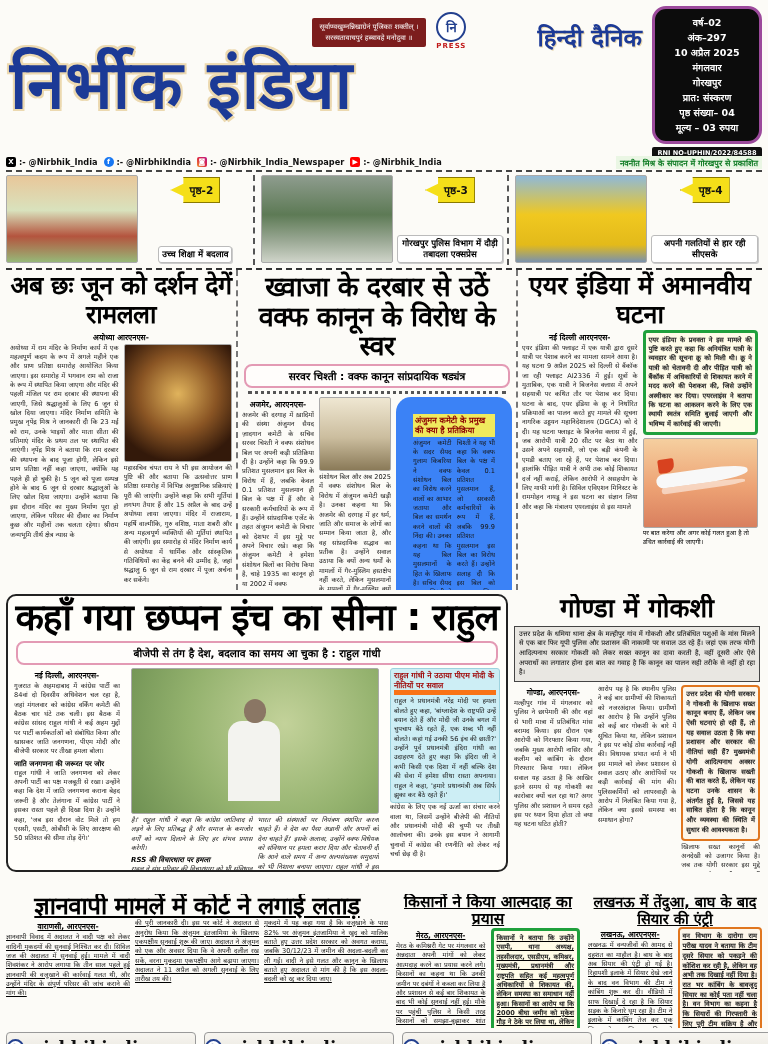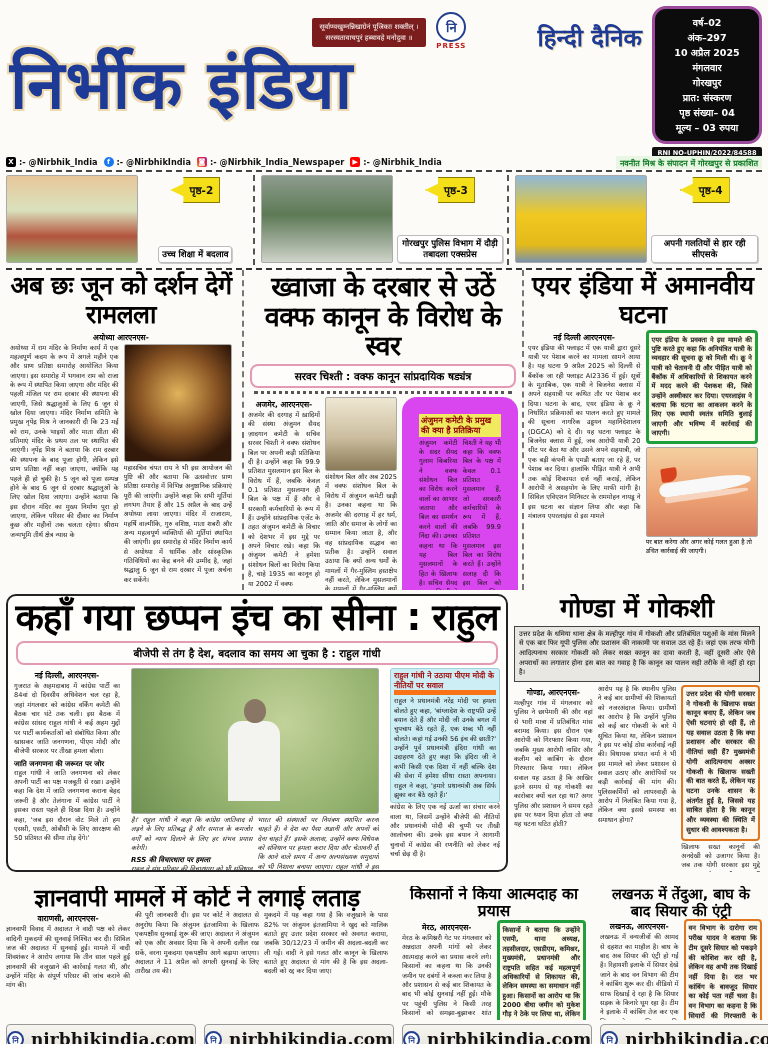--- a/index.html
+++ b/index.html
@@ -46,32 +46,32 @@
   .byline { font-weight:bold; font-size:7.6px; text-align:center; margin:2px 0; }
   p.body { font-size:6.6px; line-height:1.42; text-align:justify; color:#161616; }
   .subh { display:block; font-size:7px; margin:2px 0 1px; }
   .photo { position:relative; border-radius:2px; border:1px solid #aaa; }
 
   
   .topstories { display:flex; height:320px; }
   .ts-c { padding:2px 4px; overflow:hidden; }
   .ts-c + .ts-c { border-left:2px dashed #777; }
   .ts1 { width:230px; }
-  .ts2 { width:280px;margin-left:6px; }
+  .ts2 { width:280px; }
   .ts3 { flex:1; }
   .ts1 h2 { font-size:25px; line-height:1.15; text-align:center; letter-spacing:-0.5px; }
   .ts2 h2 { font-size:27px; line-height:1.1; text-align:center; letter-spacing:-0.5px; }
   .ts3 h2 { font-size:25px; line-height:1.15; text-align:center; }
   .pinkbox { border:2px solid #e39ab4; border-radius:8px; background:#fffdfb; font-weight:bold; font-size:10.5px; text-align:center; padding:3px 4px; margin:3px 2px; }
   .dotdiv { border-top:3px dotted #555; margin:3px 6px; }
   .cols { display:flex; gap:5px; }
   .cols .c { flex:1; overflow:hidden; }
   .ph-ram { height:118px; background:radial-gradient(circle at 50% 42%,#e0b35c 0%,#8a5524 45%,#33190a 80%); margin-bottom:2px; }
   .ph-waqf { height:74px; background:linear-gradient(180deg,#efe7d2 0%,#cbbd9e 55%,#8a7a58 100%); margin-bottom:2px; }
-  .bluebox { background:#d946ef; border-radius:15px; padding:17px; width:116px; flex-shrink:0; }
+  .bluebox { background:#3b82f6; border-radius:15px; padding:17px; width:116px; flex-shrink:0; }
   .bb-title { background:#f0ea5e; color:#8b0000; font-weight:bold; font-size:8.2px; line-height:1.25; padding:1px 2px; margin-bottom:2px; }
   .greenbox { border:3px solid #1fa03c; border-radius:4px; background:#fffce8; padding:3px; font-size:6.6px; line-height:1.42; text-align:justify; font-weight:bold; color:#222; }
   .ph-plane { height:90px; background:linear-gradient(180deg,#f5cf9f 0%,#eda274 55%,#d97f5e 100%); margin-top:3px; overflow:hidden; }
   .ph-plane::before { content:""; position:absolute; left:12px; top:30px; width:92px; height:14px; background:#f8f8f8; border-radius:8px 50% 50% 8px; transform:rotate(-8deg); box-shadow:0 10px 0 -4px #ffffff88; }
   .ph-plane::after { content:""; position:absolute; left:14px; top:20px; width:16px; height:14px; background:#d8421f; border-radius:2px 2px 8px 2px; transform:rotate(-8deg); }
   .cap { font-size:6.4px; line-height:1.35; margin-top:1px; }
 
   
   .middle { display:flex; height:278px; margin-top:4px; }
   .rahulbox { width:502px; border:2px solid #222; border-radius:10px; padding:3px 6px; overflow:hidden; background:#fffefa; }
@@ -88,21 +88,21 @@
   .cyanbox { background:#cdeef5; border:1px solid #9dd2de; border-radius:3px; padding:2px 3px; }
   .cb-title { color:#a01010; font-weight:bold; font-size:7.8px; line-height:1.25; border-bottom:5px solid #f97316; margin-bottom:2px; }
   .gonda { flex:1; padding:0 2px 0 6px; overflow:hidden; }
   .gonda h2 { font-size:26px; text-align:center; line-height:1.1; }
   .graybox { border:1.5px solid #444; background:#e9e7e2; font-size:6.8px; line-height:1.42; text-align:justify; padding:3px 4px; margin:3px 0; }
   .g-cols { display:flex; gap:5px; }
   .g-cols .gc { flex:1; overflow:hidden; }
   .orangebox { border:2.5px solid #e0761f; border-radius:4px; background:#fdf6ea; padding:3px; font-size:6.7px; line-height:1.45; text-align:justify; font-weight:bold; color:#222; margin-bottom:2px; }
 
   
-  .bottom { display:flex; gap:14px; height:134px; margin-top:14px; }
+  .bottom { display:flex; gap:8px; height:134px; margin-top:22px;text-decoration:underline; }
   .b1 { width:382px; overflow:hidden; }
   .b1 h2 { font-size:24px; text-align:center; line-height:1.05; letter-spacing:-0.5px; }
   .b2 { width:184px; overflow:hidden; }
   .b2 h3 { font-size:15.5px; text-align:center; line-height:1.1; }
   .b3 { flex:1; overflow:hidden; }
   .b3 h3 { font-size:14.5px; text-align:center; line-height:1.15; }
   .cols3 { display:flex; gap:5px; }
   .cols3 .c { flex:1; overflow:hidden; }
 
   

